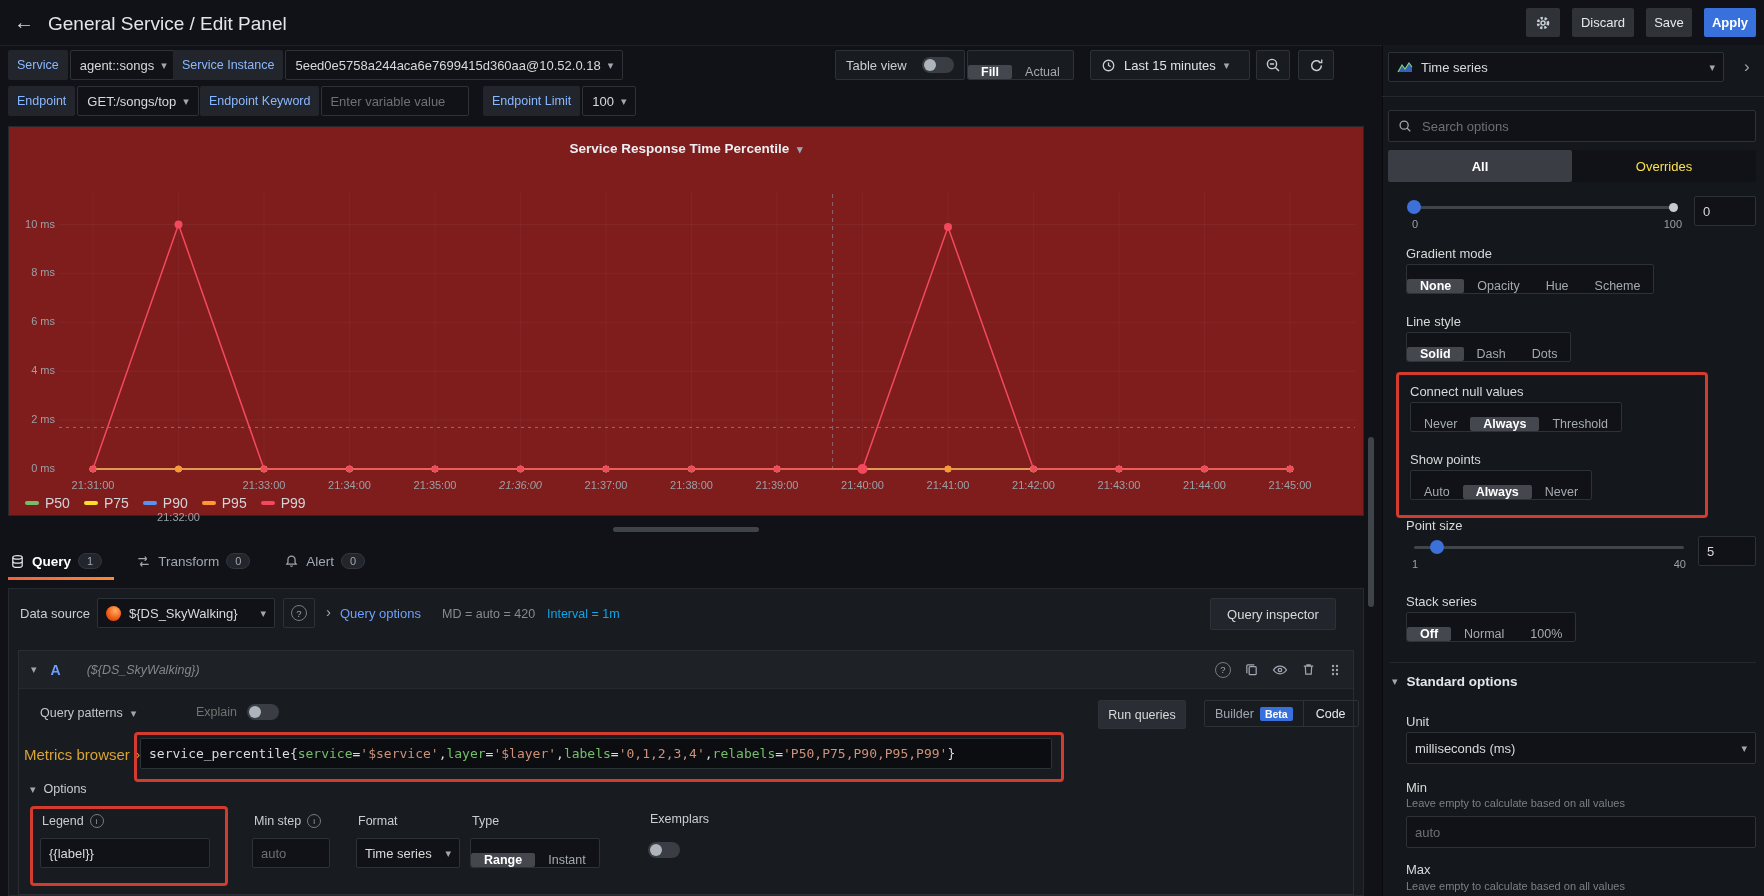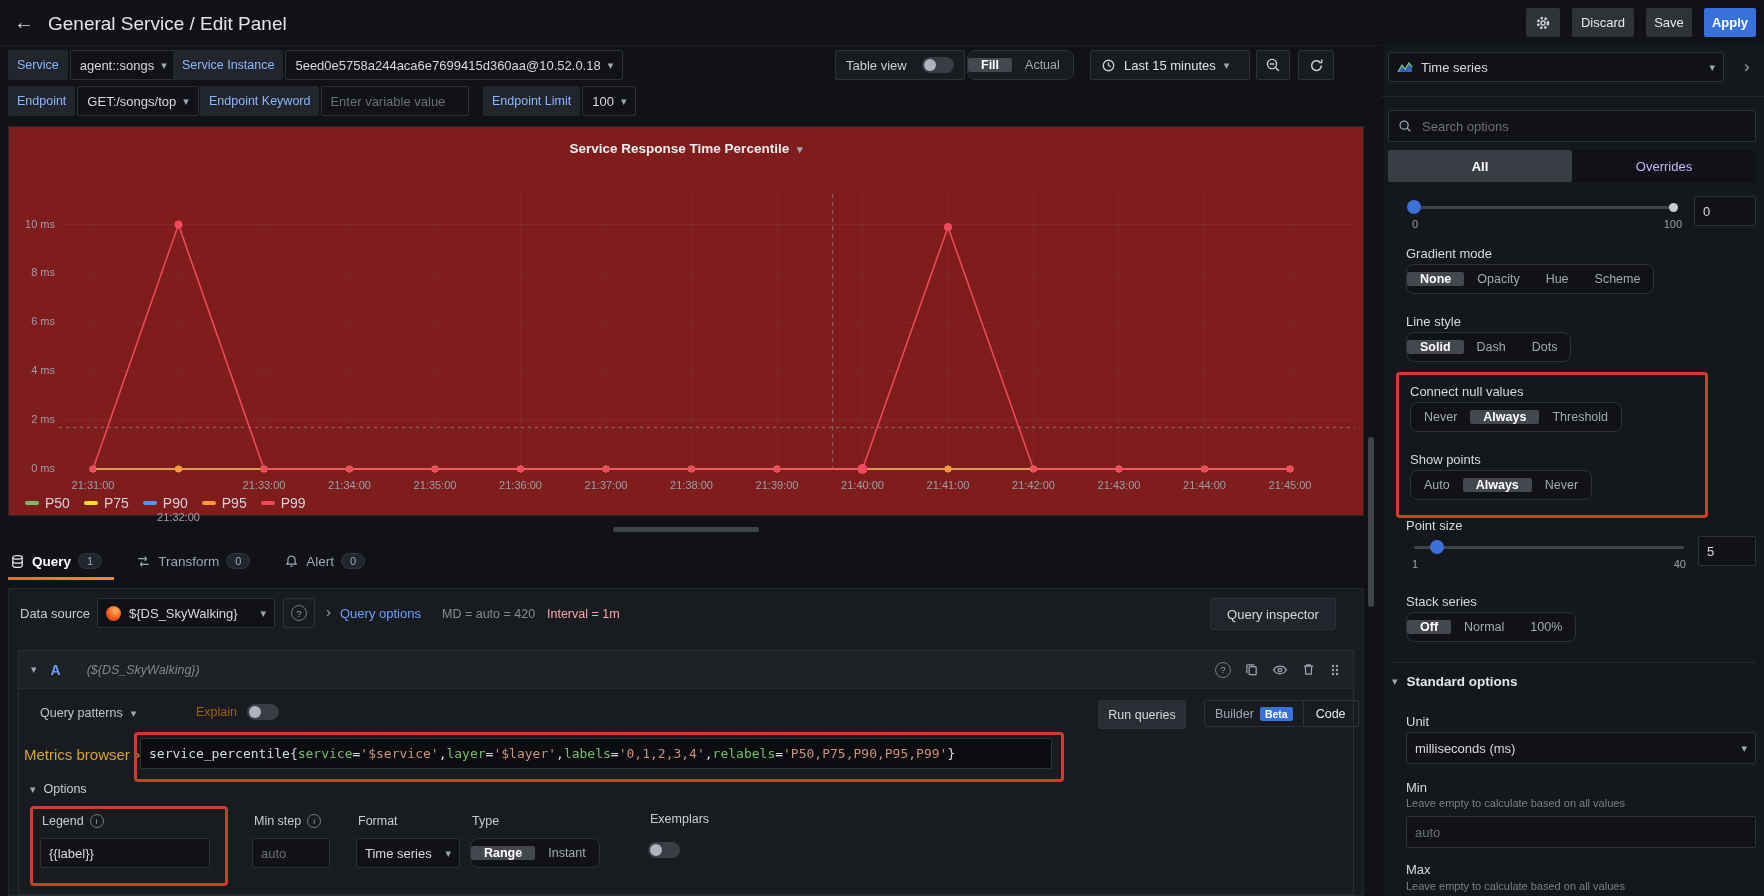--- a/index.html
+++ b/index.html
@@ -13,21 +13,21 @@
   .btn-primary{background:#3871dc;color:#fff;font-weight:700;}
   .btn-outline{background:#181b20;border:1px solid #2e3238;color:#d8d9da;}
   
   .ctrl{background:#181b20;border:1px solid #2e3238;border-radius:2px;display:inline-flex;align-items:center;height:30px;box-sizing:border-box;}
   
   .vlabel{background:#22252b;color:#8ab8ff;font-size:12.5px;height:30px;display:inline-flex;align-items:center;padding:0 9px;border-radius:2px;box-sizing:border-box;font-weight:500;}
   .vvalue{background:#111217;border:1px solid #2c3235;color:#d8d9da;font-size:13px;height:30px;display:inline-flex;align-items:center;padding:0 9px;border-radius:2px;box-sizing:border-box;margin-left:2px;gap:7px;}
   .caret{color:#9fa7b3;font-size:11px;line-height:1;}
   .caret-r{color:#9fa7b3;font-size:15px;line-height:1;}
   
-  .rgroup{display:inline-flex;background:#111217;border:1px solid #2c3235;border-radius:8px;height:30px;box-sizing:border-box;align-items:center;}
+  .rgroup{display:inline-flex;background:#111217;border:1px solid #2c3235;border-radius:2px;height:30px;box-sizing:border-box;align-items:flex-end;}
   .ropt{display:inline-flex;align-items:center;padding:0 13px;font-size:12.5px;color:#a3aab2;cursor:pointer;border-radius:2px;}
   .ropt.sel{background:#44474e;color:#fff;font-weight:700;}
   
   .toggle{width:32px;height:16px;border-radius:9px;background:#3a3d44;position:relative;display:inline-block;cursor:pointer;}
   .toggle::after{content:'';position:absolute;width:12px;height:12px;border-radius:50%;background:#aeb4bc;left:2px;top:2px;}
   
   .input{background:#111217;border:1px solid #2c3235;border-radius:2px;color:#d8d9da;font-size:13px;padding:0 8px;height:30px;box-sizing:border-box;outline:none;}
   input::placeholder{color:#6c7077;}
   .mono{font-family:"DejaVu Sans Mono",monospace;}
   .tok-plain{color:#d8dce3;}
@@ -266,21 +266,21 @@
         <circle cx="1060" cy="283" r="3.3" fill="#f2495c"></circle>
         <circle cx="1145.5" cy="283" r="3.3" fill="#f2495c"></circle>
         <circle cx="1231" cy="283" r="3.3" fill="#f2495c"></circle>
       </svg>
     <div id="xlabels" class="abs" style="left:0;top:352px;width:100%;height:16px;">
         <span class="xlab" style="left: 84px;">21:31:00</span>
         <span class="xlab" style="left: 169.5px; margin-top: 32px;">21:32:00</span>
         <span class="xlab" style="left: 255px;">21:33:00</span>
         <span class="xlab" style="left: 340.5px;">21:34:00</span>
         <span class="xlab" style="left: 426px;">21:35:00</span>
-        <span class="xlab" style="left: 511.5px;">21:36:00</span>
+        <span class="xlab" style="left: 511.5px; font-style: italic;">21:36:00</span>
         <span class="xlab" style="left: 597px;">21:37:00</span>
         <span class="xlab" style="left: 682.5px;">21:38:00</span>
         <span class="xlab" style="left: 768px;">21:39:00</span>
         <span class="xlab" style="left: 853.5px;">21:40:00</span>
         <span class="xlab" style="left: 939px;">21:41:00</span>
         <span class="xlab" style="left: 1024.5px;">21:42:00</span>
         <span class="xlab" style="left: 1110px;">21:43:00</span>
         <span class="xlab" style="left: 1195.5px;">21:44:00</span>
         <span class="xlab" style="left: 1281px;">21:45:00</span>
       </div>
@@ -355,21 +355,21 @@
     <span style="width:15px;height:15px;border-radius:50%;background:radial-gradient(circle at 62% 32%,#ffb15e,#f25c19 55%,#b33a08);flex:none;"></span>
     <span style="flex:1;">${DS_SkyWalking}</span>
     <span class="caret">▾</span>
   </div>
   <div class="abs ctrl ic" style="left:283px;top:598px;width:32px;cursor:pointer;">
       <span class="qmark">?</span>
     </div>
   <span class="abs caret-r" style="left:326px;top:604px;">›</span>
   <div class="abs" style="left:340px;top:606px;font-size:13px;font-weight:500;color:#6e9fff;cursor:pointer;">Query options</div>
   <div class="abs" style="left:442px;top:607px;font-size:12.5px;color:#868b93;">MD = auto = 420</div>
-  <div class="abs" style="left:547px;top:607px;font-size:12.5px;color:#fca5a5;">Interval = 1m</div>
+  <div class="abs" style="left:547px;top:607px;font-size:12.5px;color:#0ea5e9;">Interval = 1m</div>
   <div class="abs btn btn-outline" style="left:1210px;top:598px;width:124px;height:30px;background:#22252b;">Query inspector</div>
 
   
   <div class="abs" style="left:18px;top:650px;width:1336px;height:245px;background:#181b1f;border:1px solid #2a2d33;box-sizing:border-box;">
     <div style="height:38px;background:#1e2126;border-bottom:1px solid #26292f;display:flex;align-items:center;padding:0 12px;box-sizing:border-box;cursor:pointer;">
       <span class="caret" style="margin-right:14px;">▾</span>
       <span style="color:#6e9fff;font-weight:700;font-size:14px;margin-right:26px;">A</span>
       <span style="color:#83878e;font-size:12.5px;font-style:italic;">(${DS_SkyWalking})</span>
       <span style="flex:1;"></span>
       <span class="flex" style="gap:13px;">
@@ -404,21 +404,21 @@
       </span>
     </div>
   </div>
 
   
   <div class="abs flex" style="left:40px;top:706px;gap:8px;cursor:pointer;">
     <span style="font-size:12.5px;color:#c2c7cd;">Query patterns</span>
     <span class="caret">▾</span>
   </div>
   <div class="abs flex" style="left:196px;top:704px;gap:10px;">
-    <span style="font-size:12.5px;color:#a16207;">Explain</span>
+    <span style="font-size:12.5px;color:#737373;">Explain</span>
     <span class="toggle"></span>
   </div>
   <div class="abs btn btn-outline" style="left:1098px;top:700px;width:86px;height:27px;background:#2a2d33;font-size:12.5px;">Run queries</div>
   <div class="abs flex" style="left:1204px;top:700px;height:27px;border:1px solid #2c3235;border-radius:2px;box-sizing:border-box;">
     <span class="flex" style="padding:0 10px;gap:6px;height:100%;cursor:pointer;">
       <span style="font-size:12.5px;color:#9fa7b3;">Builder</span>
       <span style="background:#3871dc;color:#fff;font-size:10.5px;font-weight:700;border-radius:2px;padding:1px 5px;">Beta</span>
     </span>
     <span style="width:1px;height:100%;background:#2c3235;"></span>
     <span class="flex" style="padding:0 12px;height:100%;cursor:pointer;">
@@ -510,21 +510,21 @@
           <path d="M10.4 10.4 14 14"></path>
         </svg>
     </span>
     <input style="background: transparent; border: none; outline: none; color: rgb(216, 217, 218); font-size: 13px; width: 100%;" placeholder="Search options">
   </div>
 
   <div class="abs" style="left:1388px;top:150px;width:368px;height:32px;background:#111217;border-radius:2px;display:flex;">
     <div style="width:50%;background:#3a3d44;border-radius:2px;display:flex;align-items:center;justify-content:center;font-size:13px;color:#fff;font-weight:700;cursor:pointer;">
         <span>All</span>
       </div>
-    <div style="width:50%;display:flex;align-items:center;justify-content:center;font-size:13px;color:#c4b5fd;cursor:pointer;">
+    <div style="width:50%;display:flex;align-items:center;justify-content:center;font-size:13px;color:#fde047;cursor:pointer;">
         <span>Overrides</span>
       </div>
   </div>
 
   
   <div class="slider-track" style="left:1414px;top:206px;width:264px;"></div>
   <div class="slider-handle" style="left:1407px;top:200px;"></div>
   <div class="slider-dot" style="left:1669px;top:203px;"></div>
   <div class="abs" style="left:1412px;top:218px;font-size:11px;color:#9aa0a6;">0</div>
   <div class="abs" style="left:1656px;top:218px;width:26px;text-align:right;font-size:11px;color:#9aa0a6;">100</div>

